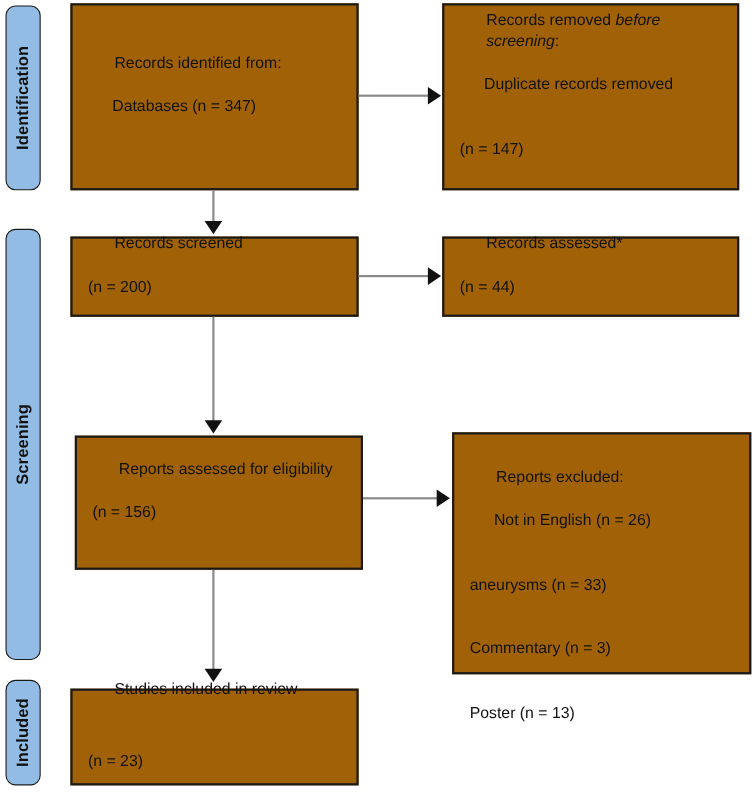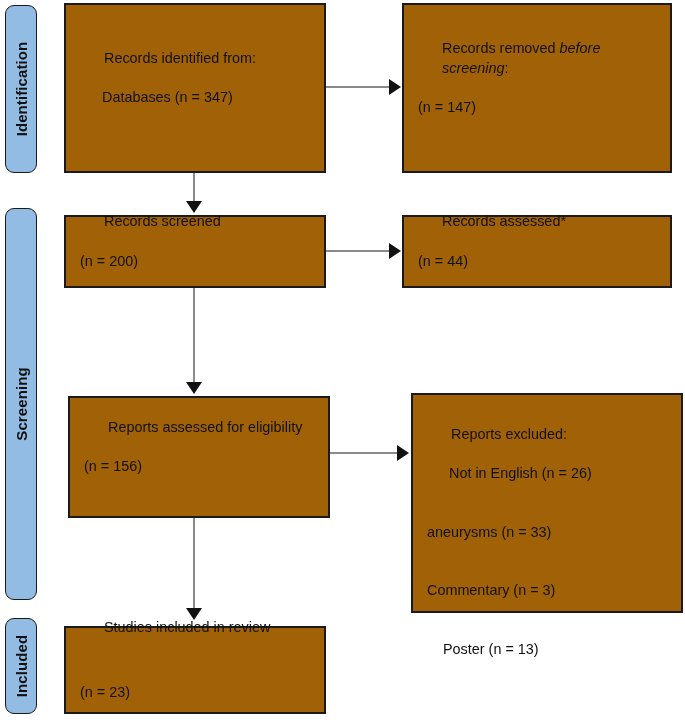--- a/index.html
+++ b/index.html
@@ -118,20 +118,21 @@
     <div class="box-text">
       <span>Records identified from:</span>
       <span class="indent">Databases (n = 347)</span>
     </div>
   </div>
 
   <div class="flow-box" style="left:402px; top:3px; width:270px; height:170px;">
     <div class="box-text">
       <span><span>Records removed </span><em>before</em></span>
       <span><em>screening</em><span>:</span></span>
+      <span class="indent">Duplicate records removed</span>
       <span class="indent" style="padding-left:0;">(n = 147)</span>
     </div>
   </div>
 
   <div class="conn-line-h" style="left:326px; top:86px; width:64px;"></div>
   <div class="arrow-right" style="left:389px; top:79px;"></div>
 
   <div class="conn-line-v" style="left:193px; top:173px; height:32px;"></div>
   <div class="arrow-down" style="left:186px; top:201px;"></div>
 
@@ -161,21 +162,21 @@
       <span class="indent" style="padding-left:0;">(n = 156)</span>
     </div>
   </div>
 
   <div class="flow-box top-align" style="left:411px; top:393px; width:272px; height:220px;">
     <div class="box-text">
       <span>Reports excluded:</span>
       <span class="indent">Not in English (n = 26)</span>
       <span class="indent" style="padding-left:0;">aneurysms (n = 33)</span>
       <span class="indent" style="padding-left:0;">Commentary (n = 3)</span>
-      <span class="indent" style="padding-left:0;margin-left:16px;">Poster (n = 13)</span>
+      <span class="indent" style="padding-left:0;">Poster (n = 13)</span>
       
       
       
       
       
     </div>
   </div>
 
   <div class="conn-line-h" style="left:330px; top:452px; width:68px;"></div>
   <div class="arrow-right" style="left:397px; top:445px;"></div>

